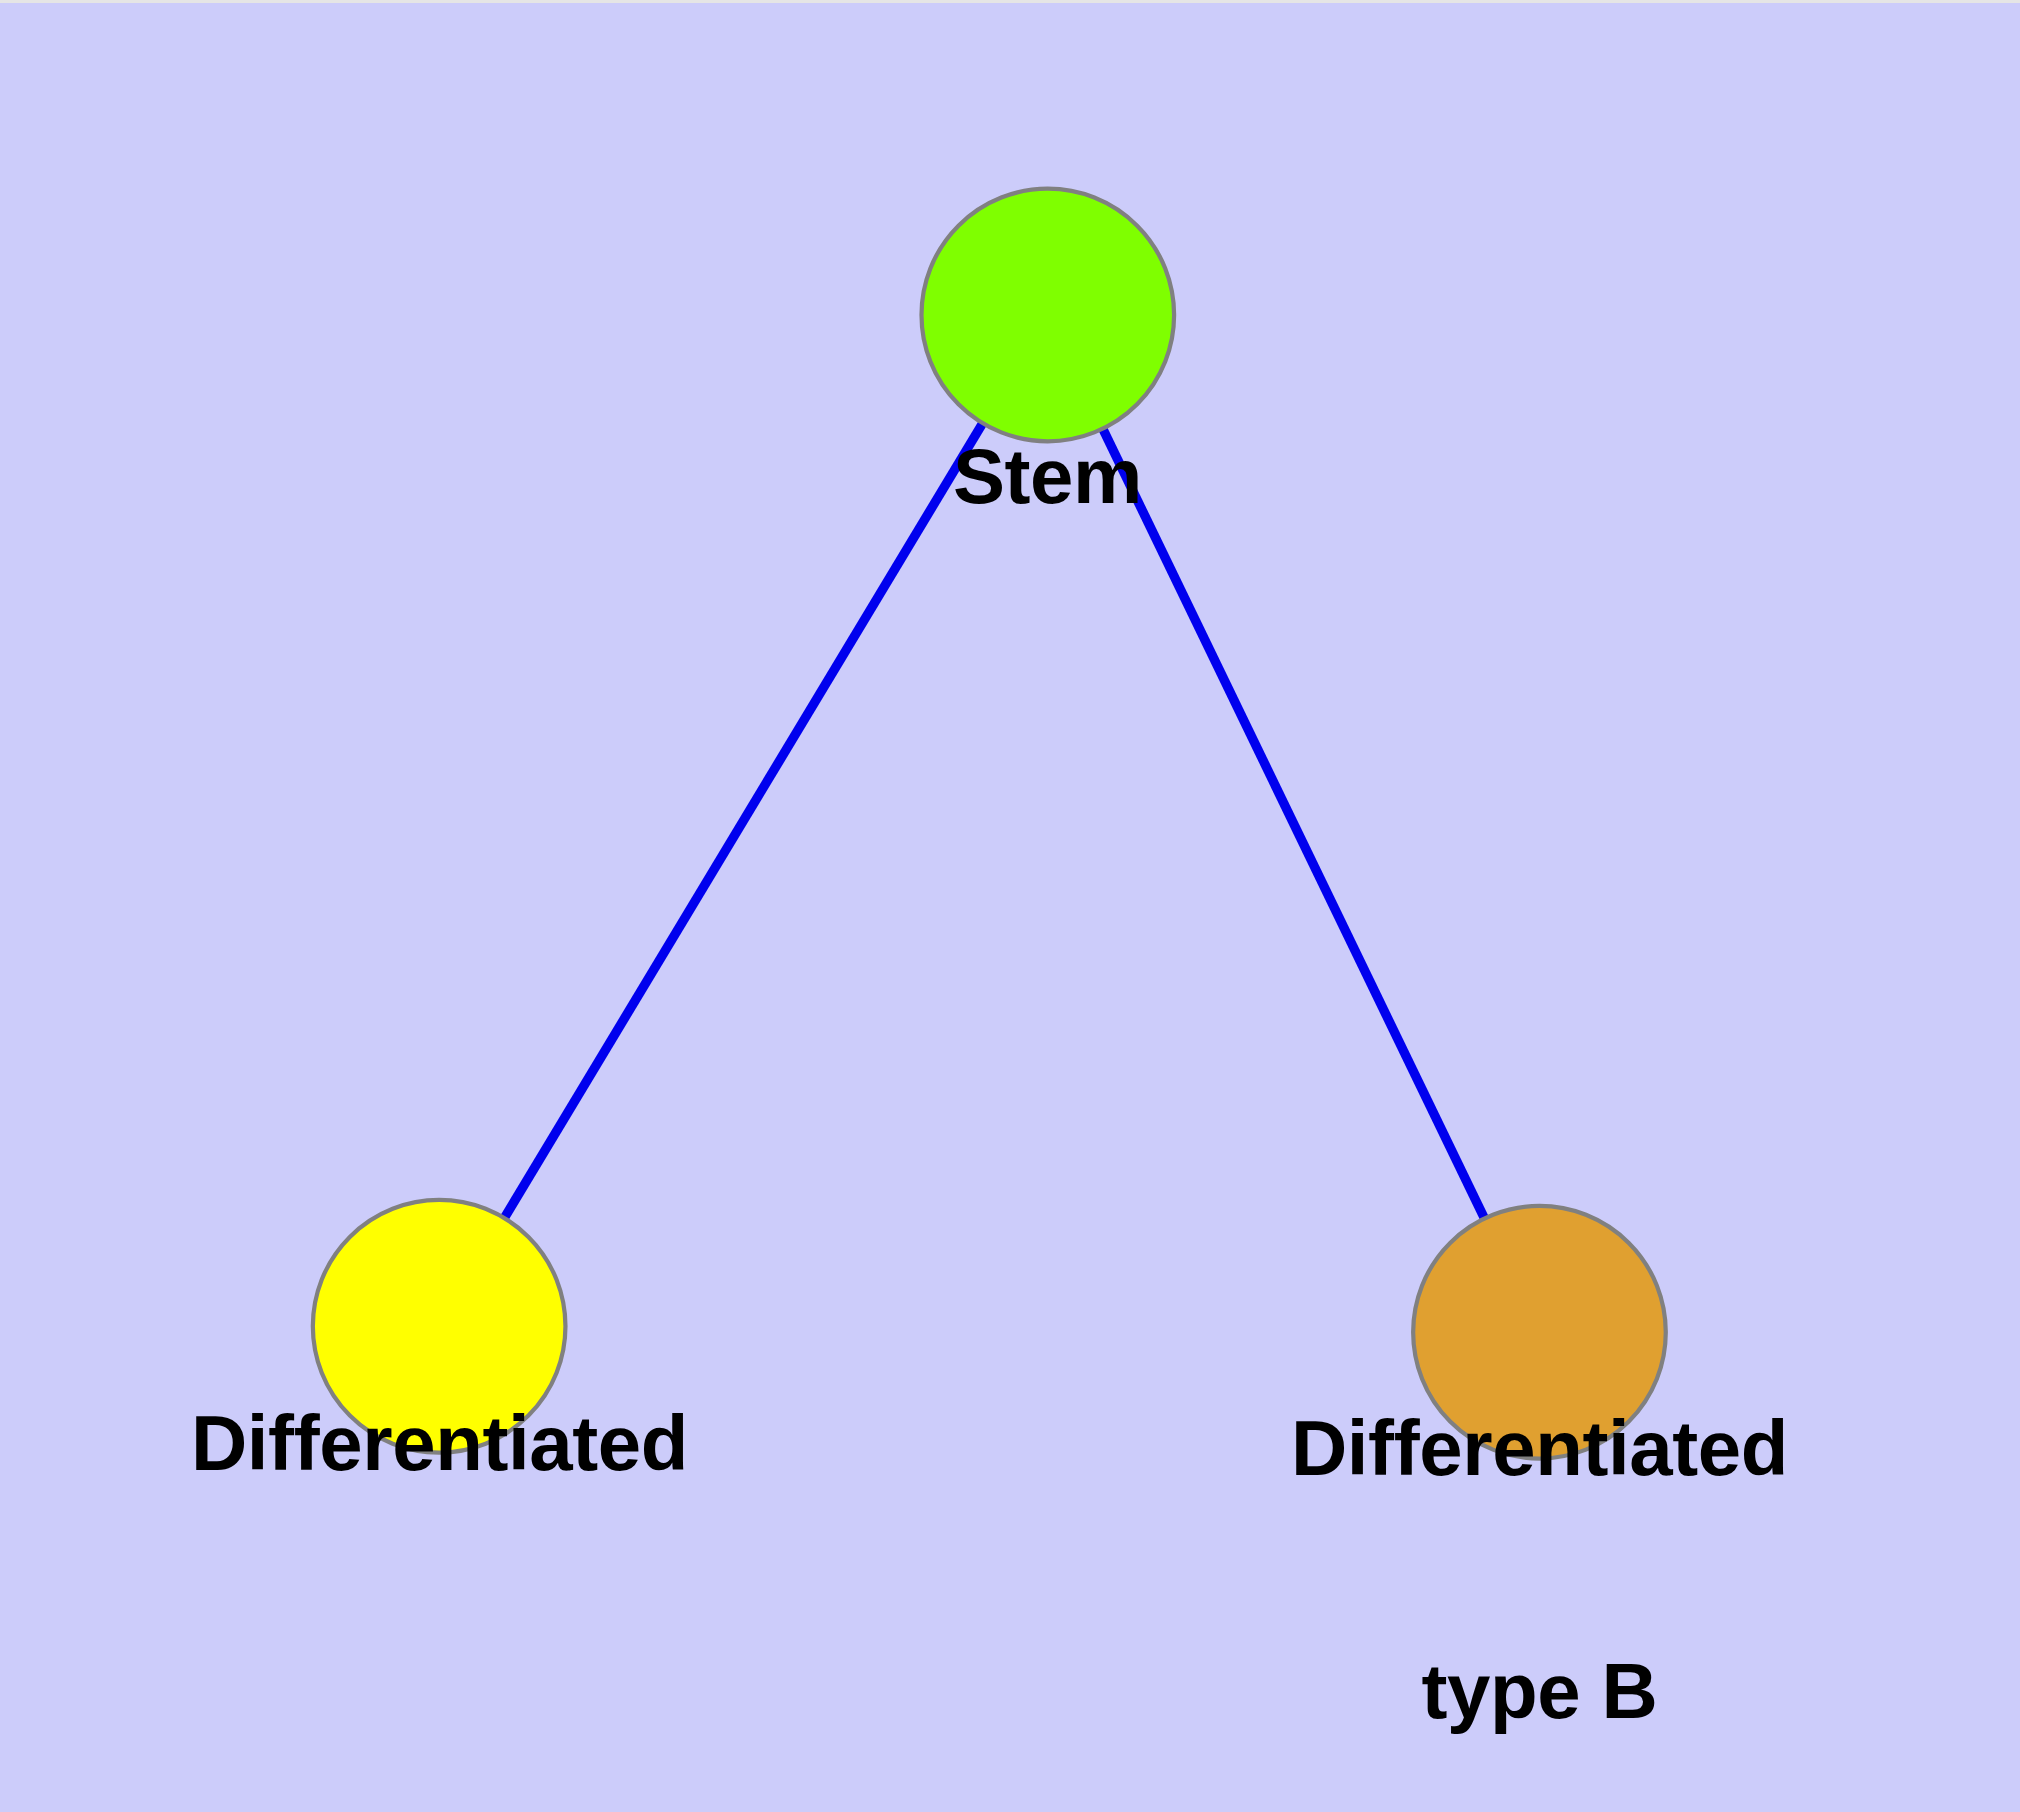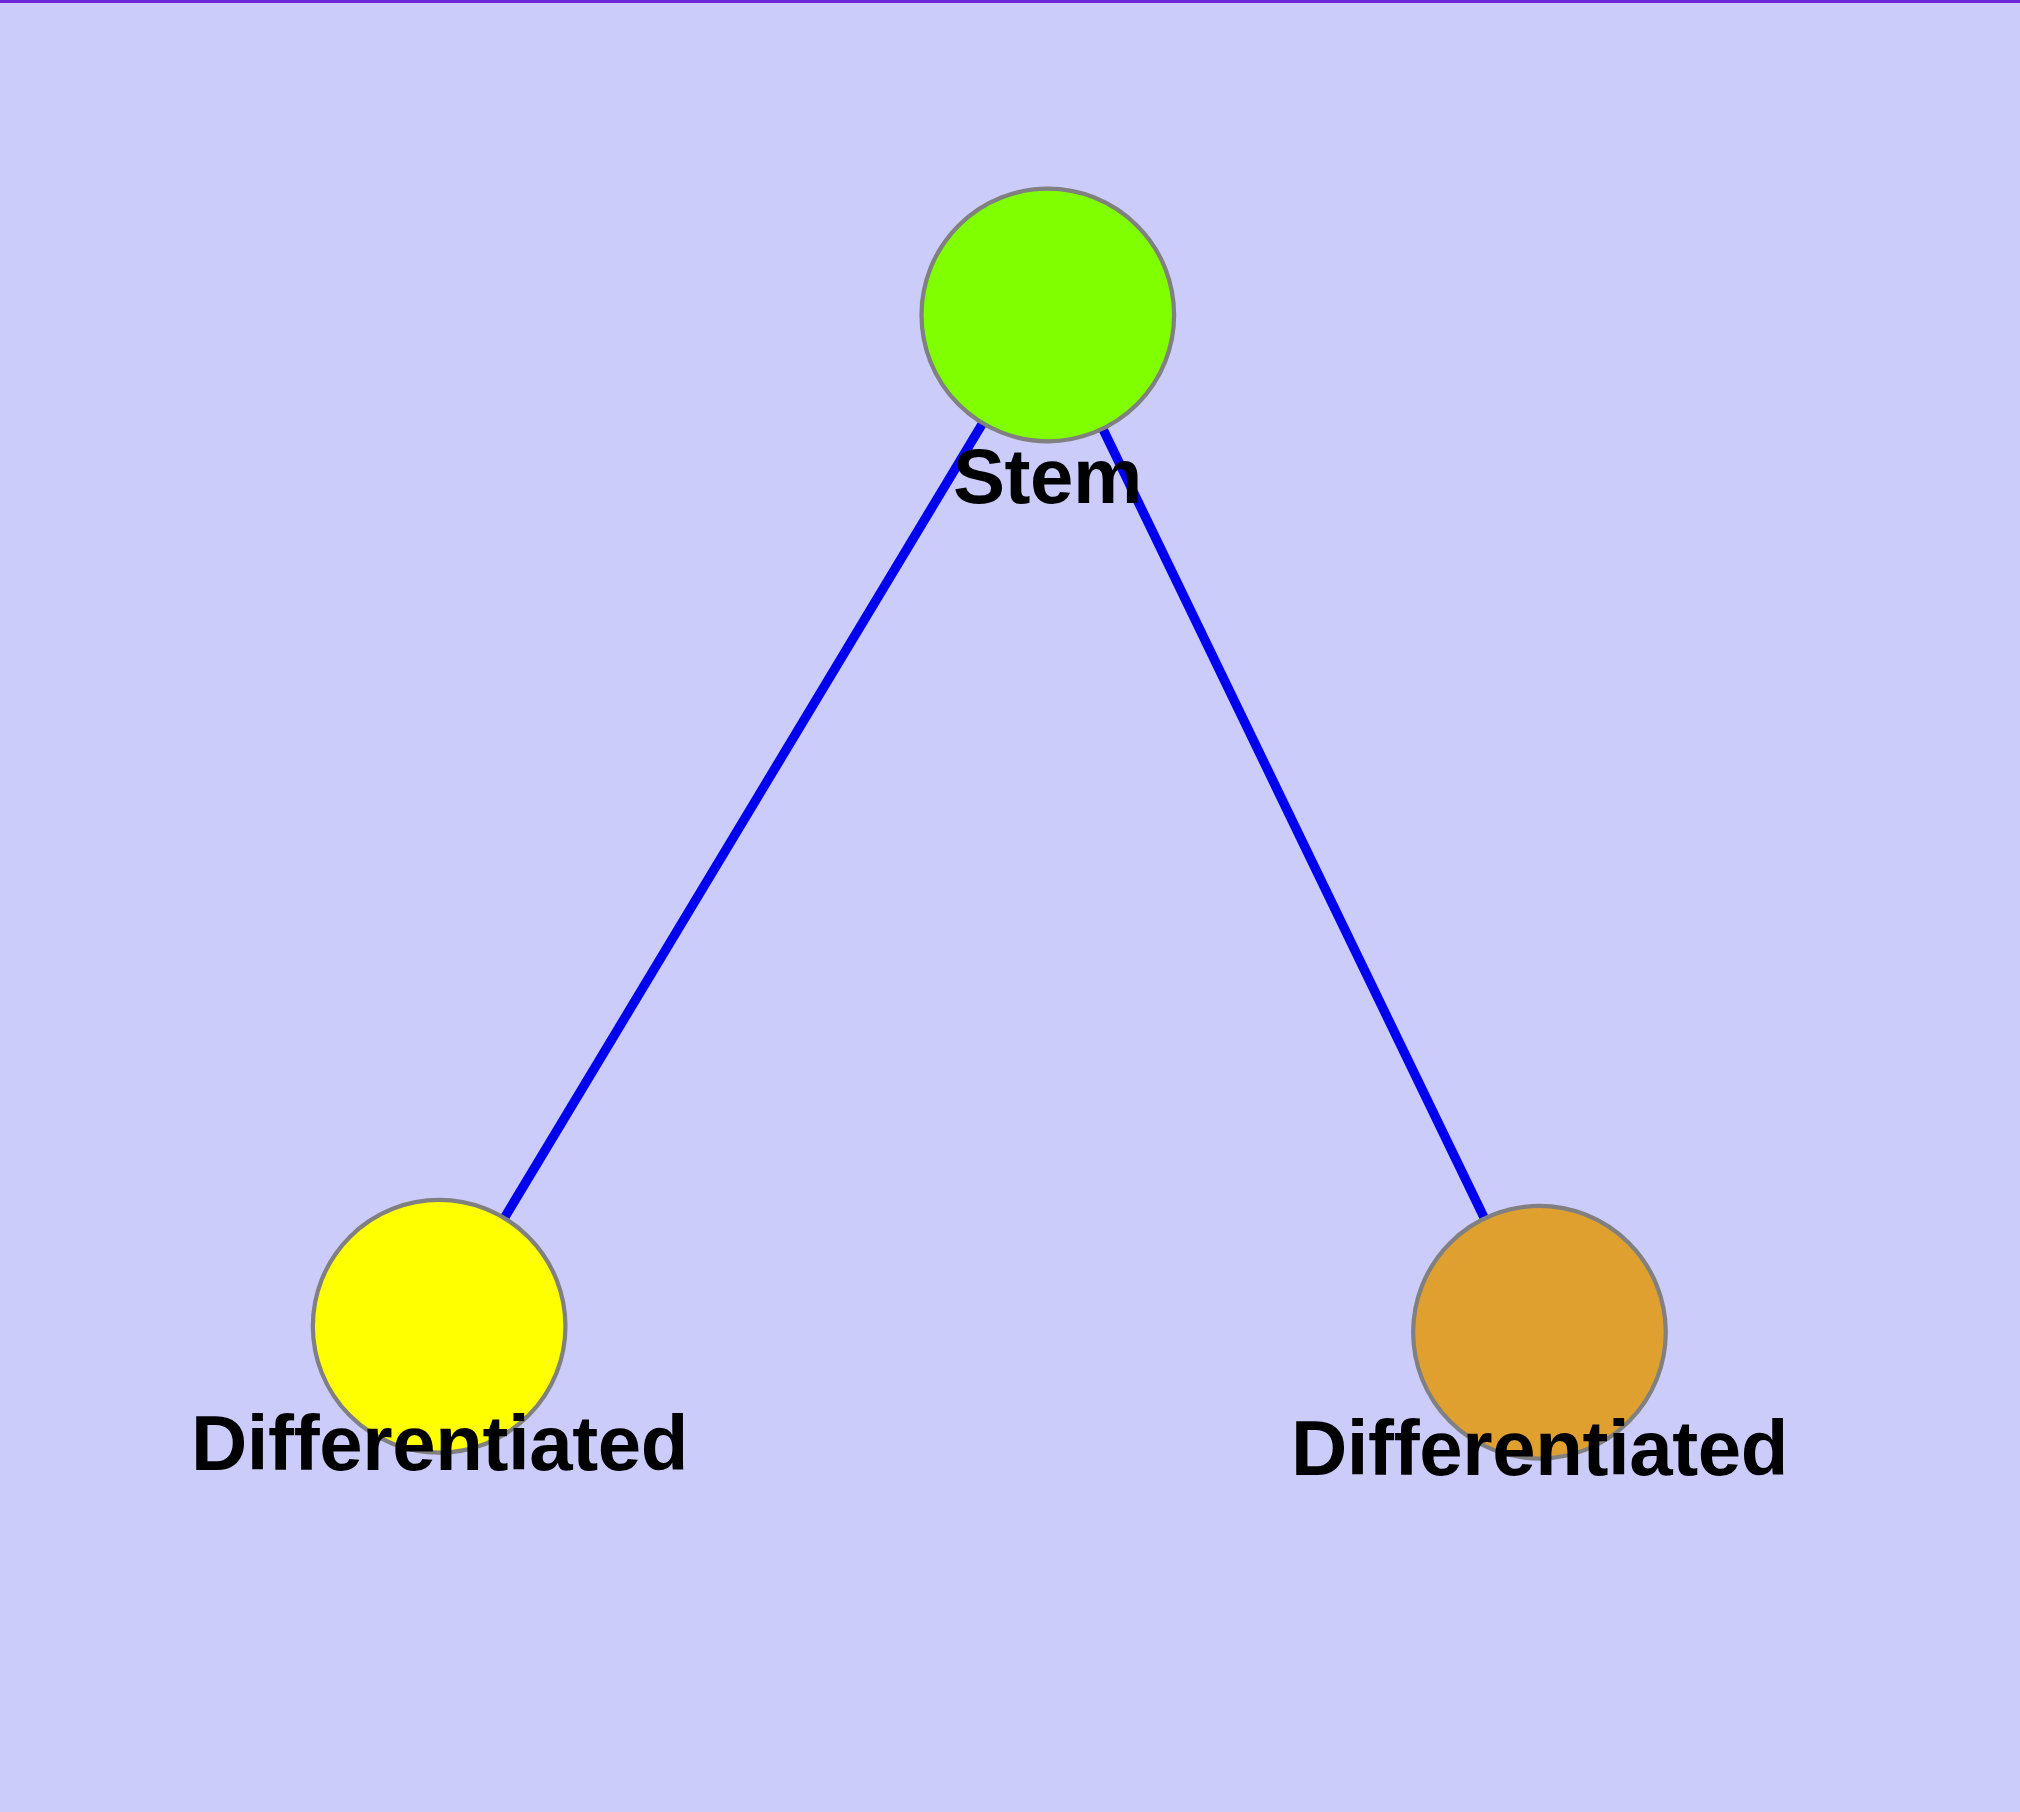--- a/index.html
+++ b/index.html
@@ -5,21 +5,21 @@
 <style>
   html, body {
     margin: 0;
     padding: 0;
     background: #ffffff;
   }
   #stage {
     position: relative;
     width: 2021px;
     height: 1812px;
-    background: #6d28d9;
+    background: #e5e5e5;
     overflow: hidden;
     font-family: "Liberation Sans", "DejaVu Sans", sans-serif;
   }
   #canvas {
     position: absolute;
     left: 0;
     top: 3.4px;
     width: 2021px;
     height: 1809px;
     background: #ccccfa;
@@ -74,17 +74,18 @@
     <div class="node-label label-stem" style="left:751px; top:270px;">
       <div>Stem</div>
     </div>
 
     <div class="node-label label-diff" style="left:58px; top:1237px;">
       <div>Differentiated</div>
     </div>
 
     <div class="node-label label-diff" style="left:1158px; top:1242px;">
       <div>Differentiated</div>
+      <div>type B</div>
     </div>
 
   </div>
 </div>
 
 
 </body></html>

